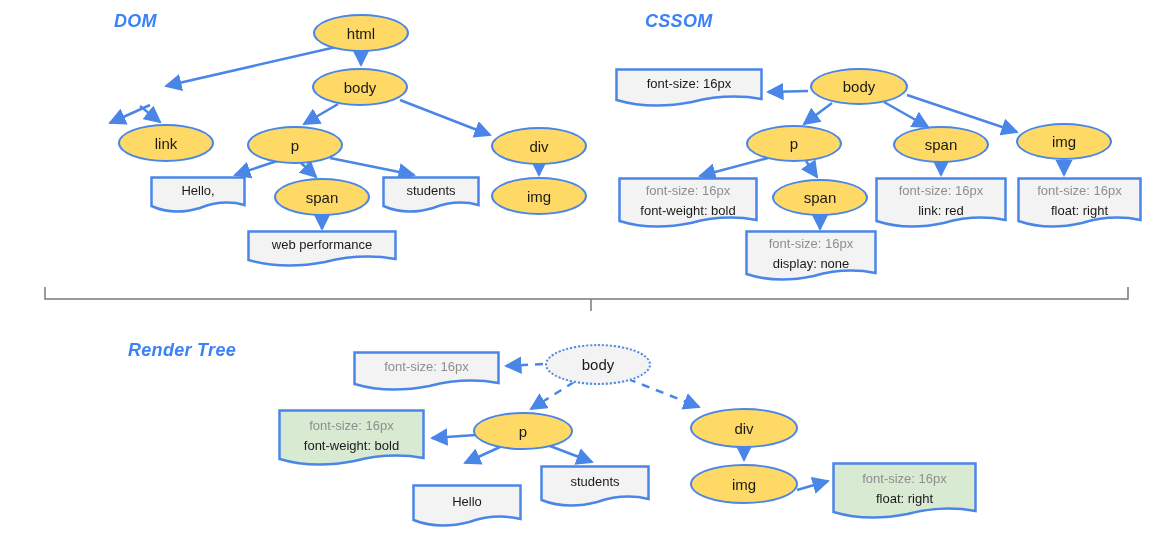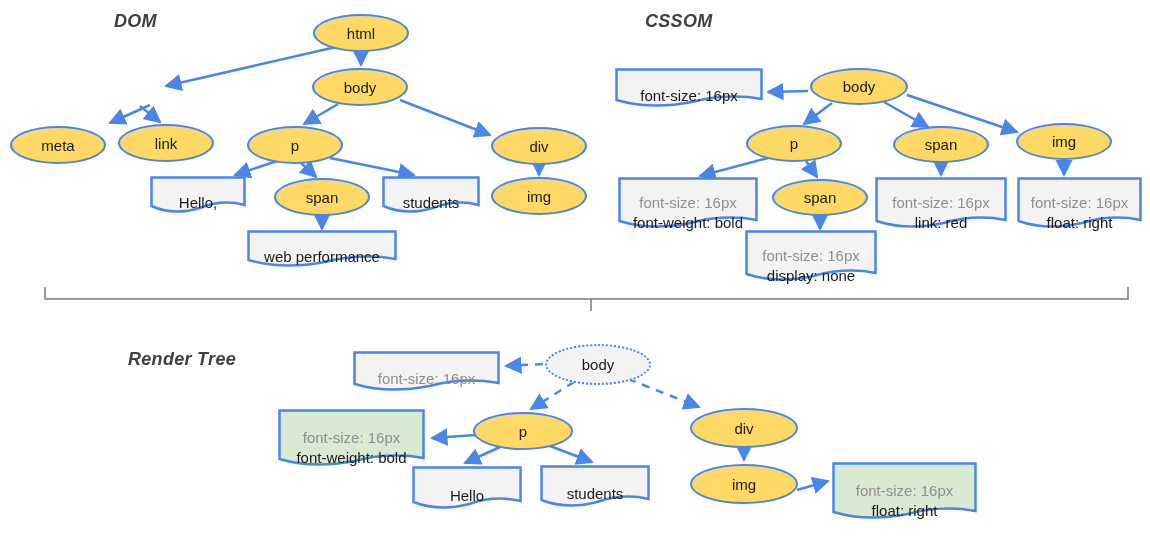--- a/index.html
+++ b/index.html
@@ -12,36 +12,36 @@
     --ink:#1a1a1a;
   }
   html,body{margin:0;padding:0;background:#ffffff;}
   .canvas{
     position:relative;width:1150px;height:537px;overflow:hidden;
     font-family:"Liberation Sans","DejaVu Sans",sans-serif;color:var(--ink);
     background:#ffffff;
   }
   .title{
     position:absolute;font-weight:bold;font-style:italic;font-size:18px;
-    letter-spacing:.3px;color:#404040;white-space:nowrap;
+    letter-spacing:.3px;color:#3b82f6;white-space:nowrap;
   }
   .ell{
     position:absolute;display:flex;align-items:center;justify-content:center;
     background:var(--yellow);border:2.5px solid var(--blue);border-radius:50%;
     font-size:15px;box-sizing:border-box;z-index:2;
   }
   .ell.plain{background:var(--boxfill);border:2.5px dotted var(--blue);}
   .docbox{position:absolute;box-sizing:border-box;z-index:2;}
   .docbox svg{position:absolute;left:0;top:0;}
   .docbox svg path{fill:var(--boxfill);stroke:var(--blue);stroke-width:2.5;}
   .docbox.green svg path{fill:var(--green);}
   .lines{
     position:relative;z-index:1;width:100%;height:100%;
     display:flex;flex-direction:column;align-items:center;justify-content:flex-start;
-    font-size:15px;line-height:20px;text-align:center;margin-top:12px;
+    font-size:13px;line-height:20px;text-align:center;
   }
   .docbox.one .lines{justify-content:center;padding-bottom:9px;box-sizing:border-box;}
   .docbox.two .lines{padding-top:4px;box-sizing:border-box;}
   .gray{color:var(--graytext);}
   .arrowlayer{position:absolute;left:0;top:0;z-index:1;}
   .arr{stroke:var(--blue);stroke-width:2.5;fill:none;}
   .arr.dashed{stroke-dasharray:8 7;}
   .bracket{stroke:var(--bracket);stroke-width:1.5;fill:none;}
 </style>
 </head>
@@ -85,30 +85,27 @@
     <path class="arr dashed" marker-end="url(#ah)" d="M628,379 L699,407"></path>
     <path class="arr" marker-end="url(#ah)" d="M476,435 L432,438"></path>
     <path class="arr" marker-end="url(#ah)" d="M500,447 L465,463"></path>
     <path class="arr" marker-end="url(#ah)" d="M550,446 L592,462"></path>
     <path class="arr" marker-end="url(#ah)" d="M744,449 L744,460"></path>
     <path class="arr" marker-end="url(#ah)" d="M797,490 L828,481"></path>
   </svg>
 
   <div class="title" style="left:114px;top:11px;">DOM</div>
   <div class="title" style="left:645px;top:11px;">CSSOM</div>
-  <div class="title" style="left:128px;top:340px;margin-top:9px;">Render Tree</div>
+  <div class="title" style="left:128px;top:340px;">Render Tree</div>
 
   <div class="ell" style="left:313px;top:14px;width:96px;height:38px;">
       <span>html</span>
     </div>
   <div class="ell" style="left:312px;top:68px;width:96px;height:38px;">
       <span>body</span>
-    </div>
-  <div class="ell" style="left:10px;top:126px;width:96px;height:38px;">
-      <span>meta</span>
     </div>
   <div class="ell" style="left:118px;top:124px;width:96px;height:38px;justify-content:center;">
       <span>link</span>
     </div>
   <div class="ell" style="left:247px;top:126px;width:96px;height:38px;">
       <span>p</span>
     </div>
   <div class="ell" style="left:491px;top:127px;width:96px;height:38px;">
       <span>div</span>
     </div>
@@ -228,21 +225,21 @@
   </div>
   <div class="docbox two green" style="left:278px;top:409px;width:147px;height:58px;">
       <svg width="147" height="58" viewBox="0 0 147 58">
         <path d="M1.5,1.5 L145.5,1.5 L145.5,49 Q111.72,43 76.44,52 Q35.28,60 1.5,50 Z"></path>
       </svg>
     <div class="lines" style="padding-top:7px;">
       <span class="gray">font-size: 16px</span>
       <span>font-weight: bold</span>
     </div>
   </div>
-  <div class="docbox one" style="left:412px;top:466px;width:110px;height:44px;">
+  <div class="docbox one" style="left:412px;top:484px;width:110px;height:44px;">
       <svg width="110" height="44" viewBox="0 0 110 44">
         <path d="M1.5,1.5 L108.5,1.5 L108.5,35 Q83.6,29 57.2,38 Q26.4,46 1.5,36 Z"></path>
       </svg>
     <div class="lines">
         <span>Hello</span>
       </div>
   </div>
   <div class="docbox one" style="left:540px;top:465px;width:110px;height:43px;">
       <svg width="110" height="43" viewBox="0 0 110 43">
         <path d="M1.5,1.5 L108.5,1.5 L108.5,34 Q83.6,28 57.2,37 Q26.4,45 1.5,35 Z"></path>

